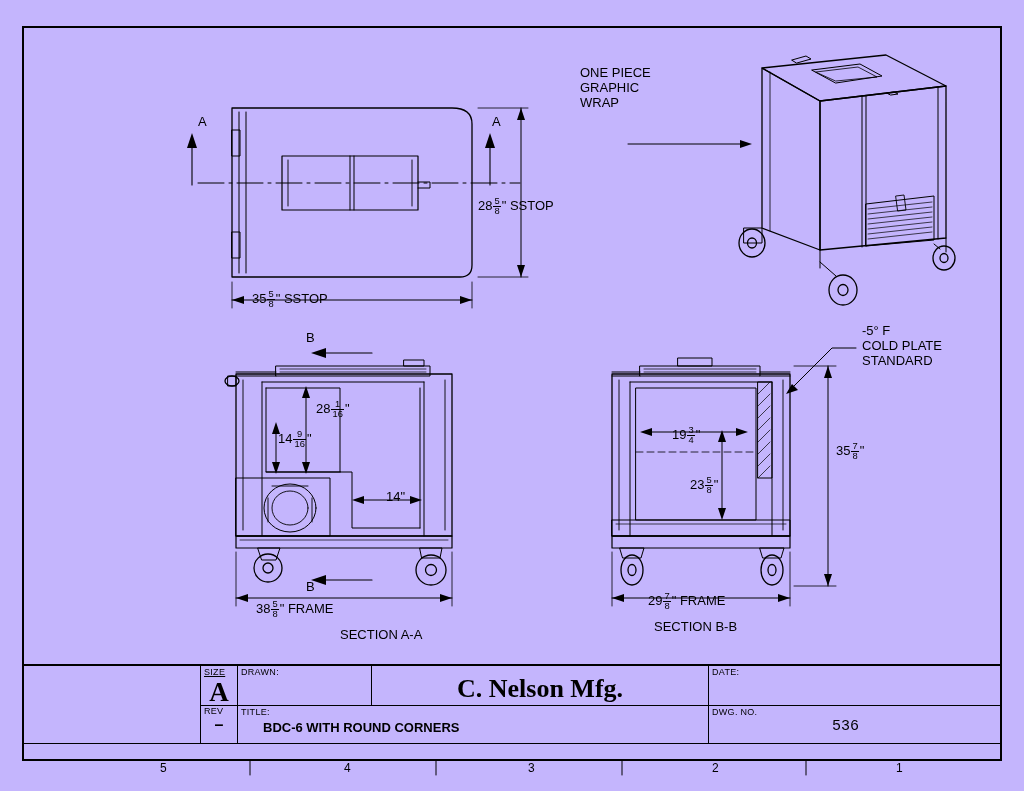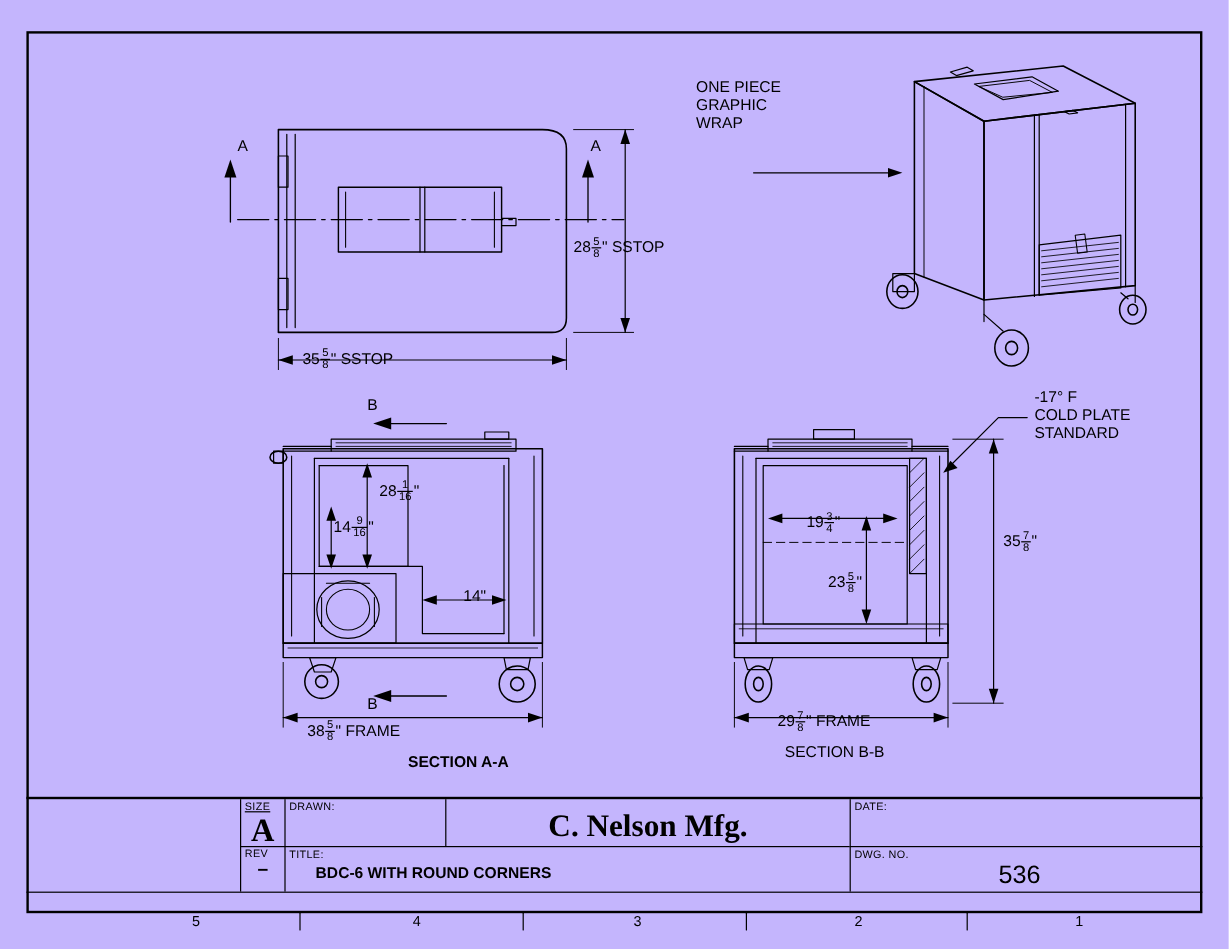--- a/index.html
+++ b/index.html
@@ -115,22 +115,22 @@
   .date-val {
     font-family: "Liberation Serif", serif;
     font-size: 27px;
     letter-spacing: 0px;
   }
   .title-val {
     font-size: 13px;
     font-weight: bold;
   }
   .dwg-val {
-    font-family: Liberation Sans, sans-serif;
-    font-size: 21px;
+    font-family: Liberation Mono, monospace;
+    font-size: 15px;
   }
   
   .zone {
     position: absolute;
     font-size: 12px;
     color: #000;
   }
 </style>
 </head>
 <body>
@@ -353,39 +353,39 @@
       <path d="M436 761 L436 775" stroke-width="1"></path>
       <path d="M622 761 L622 775" stroke-width="1"></path>
       <path d="M806 761 L806 775" stroke-width="1"></path>
     </g>
   </svg>
 
   <div class="lbl" style="left:580px; top:66px;">ONE PIECE
 GRAPHIC
 WRAP</div>
 
-  <div class="lbl" style="left:862px; top:324px;">-17° F
+  <div class="lbl" style="left:862px; top:324px;">-5° F
 COLD PLATE
 STANDARD</div>
 
   <div class="lbl" style="left:198px; top:115px;">A</div>
   <div class="lbl" style="left:492px; top:115px;">A</div>
 
   <div class="lbl" style="left:478px; top:197px;">28<span class="frac"><span class="num">5</span><span class="den">8</span></span>" SSTOP</div>
 
   <div class="lbl" style="left:252px; top:290px;">35<span class="frac"><span class="num">5</span><span class="den">8</span></span>" SSTOP</div>
 
   <div class="lbl" style="left:306px; top:331px;">B</div>
   <div class="lbl" style="left:306px; top:580px;">B</div>
 
   <div class="lbl" style="left:316px; top:400px;">28<span class="frac"><span class="num">1</span><span class="den">16</span></span>"</div>
   <div class="lbl" style="left:278px; top:430px;">14<span class="frac"><span class="num">9</span><span class="den">16</span></span>"</div>
   <div class="lbl" style="left:386px; top:490px;">14"</div>
   <div class="lbl" style="left:256px; top:600px;">38<span class="frac"><span class="num">5</span><span class="den">8</span></span>" FRAME</div>
-  <div class="lbl" style="left:340px; top:628px;font-weight:bold;">SECTION A-A</div>
+  <div class="lbl" style="left:340px; top:628px;">SECTION A-A</div>
 
   <div class="lbl" style="left:672px; top:426px;">19<span class="frac"><span class="num">3</span><span class="den">4</span></span>"</div>
   <div class="lbl" style="left:690px; top:476px;">23<span class="frac"><span class="num">5</span><span class="den">8</span></span>"</div>
   <div class="lbl" style="left:836px; top:442px;">35<span class="frac"><span class="num">7</span><span class="den">8</span></span>"</div>
   <div class="lbl" style="left:648px; top:592px;">29<span class="frac"><span class="num">7</span><span class="den">8</span></span>" FRAME</div>
   <div class="lbl" style="left:654px; top:620px;">SECTION B-B</div>
 
   <div id="titleblock">
     <div id="tb-grid">
 

